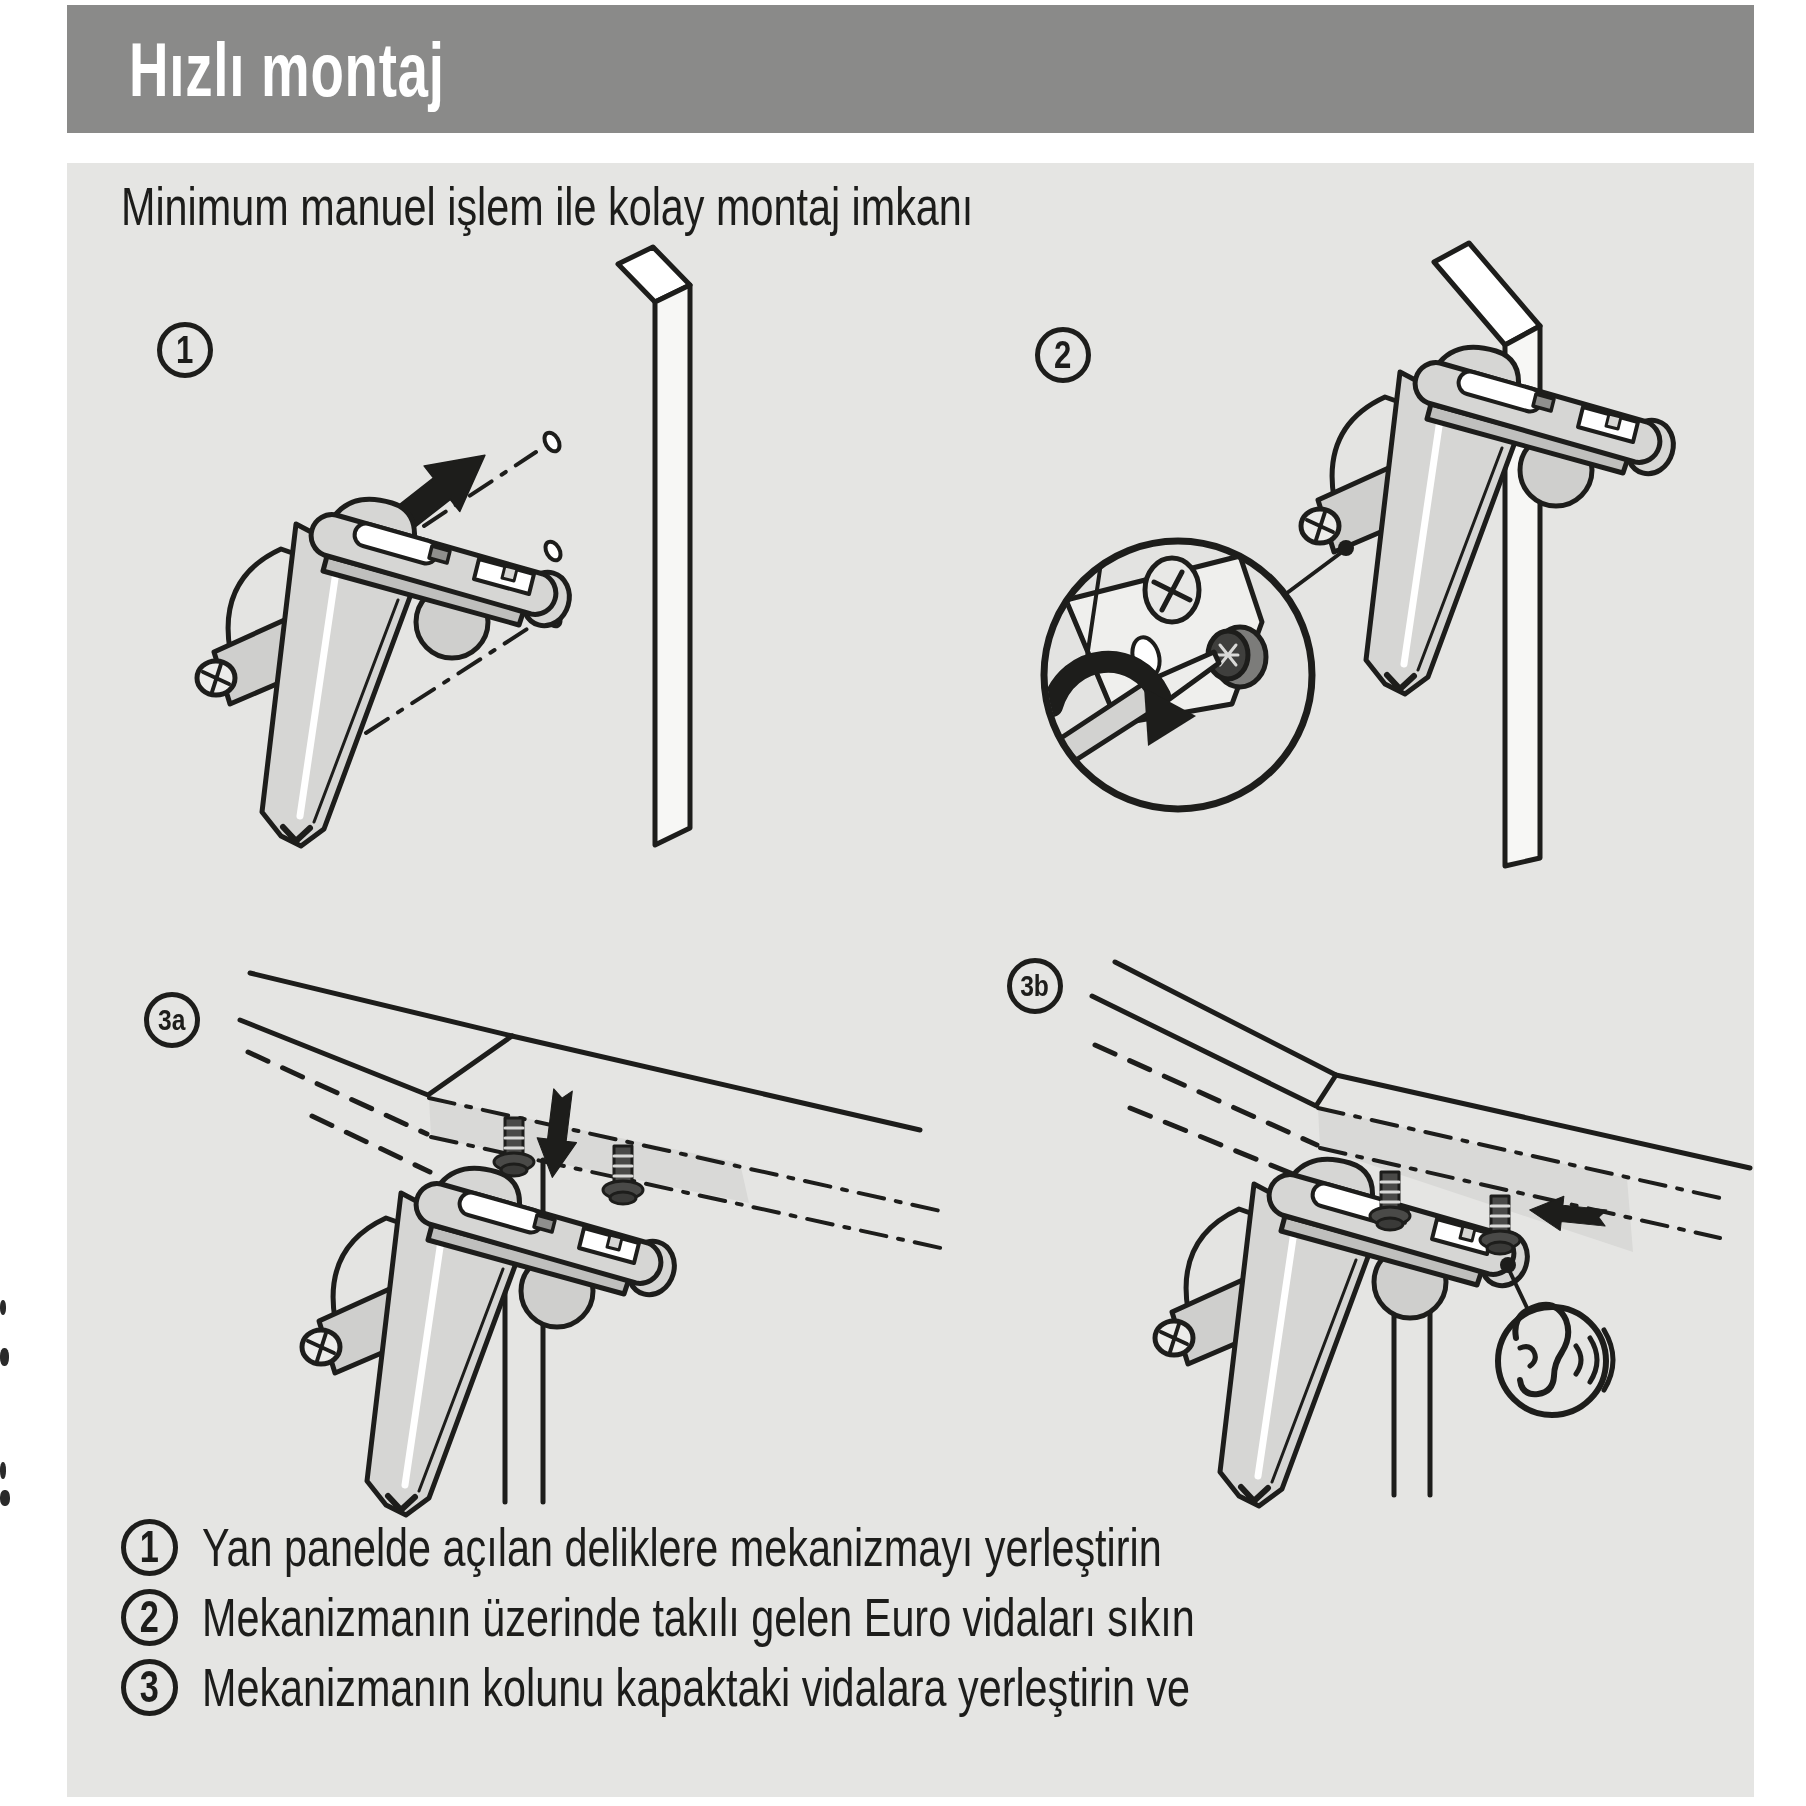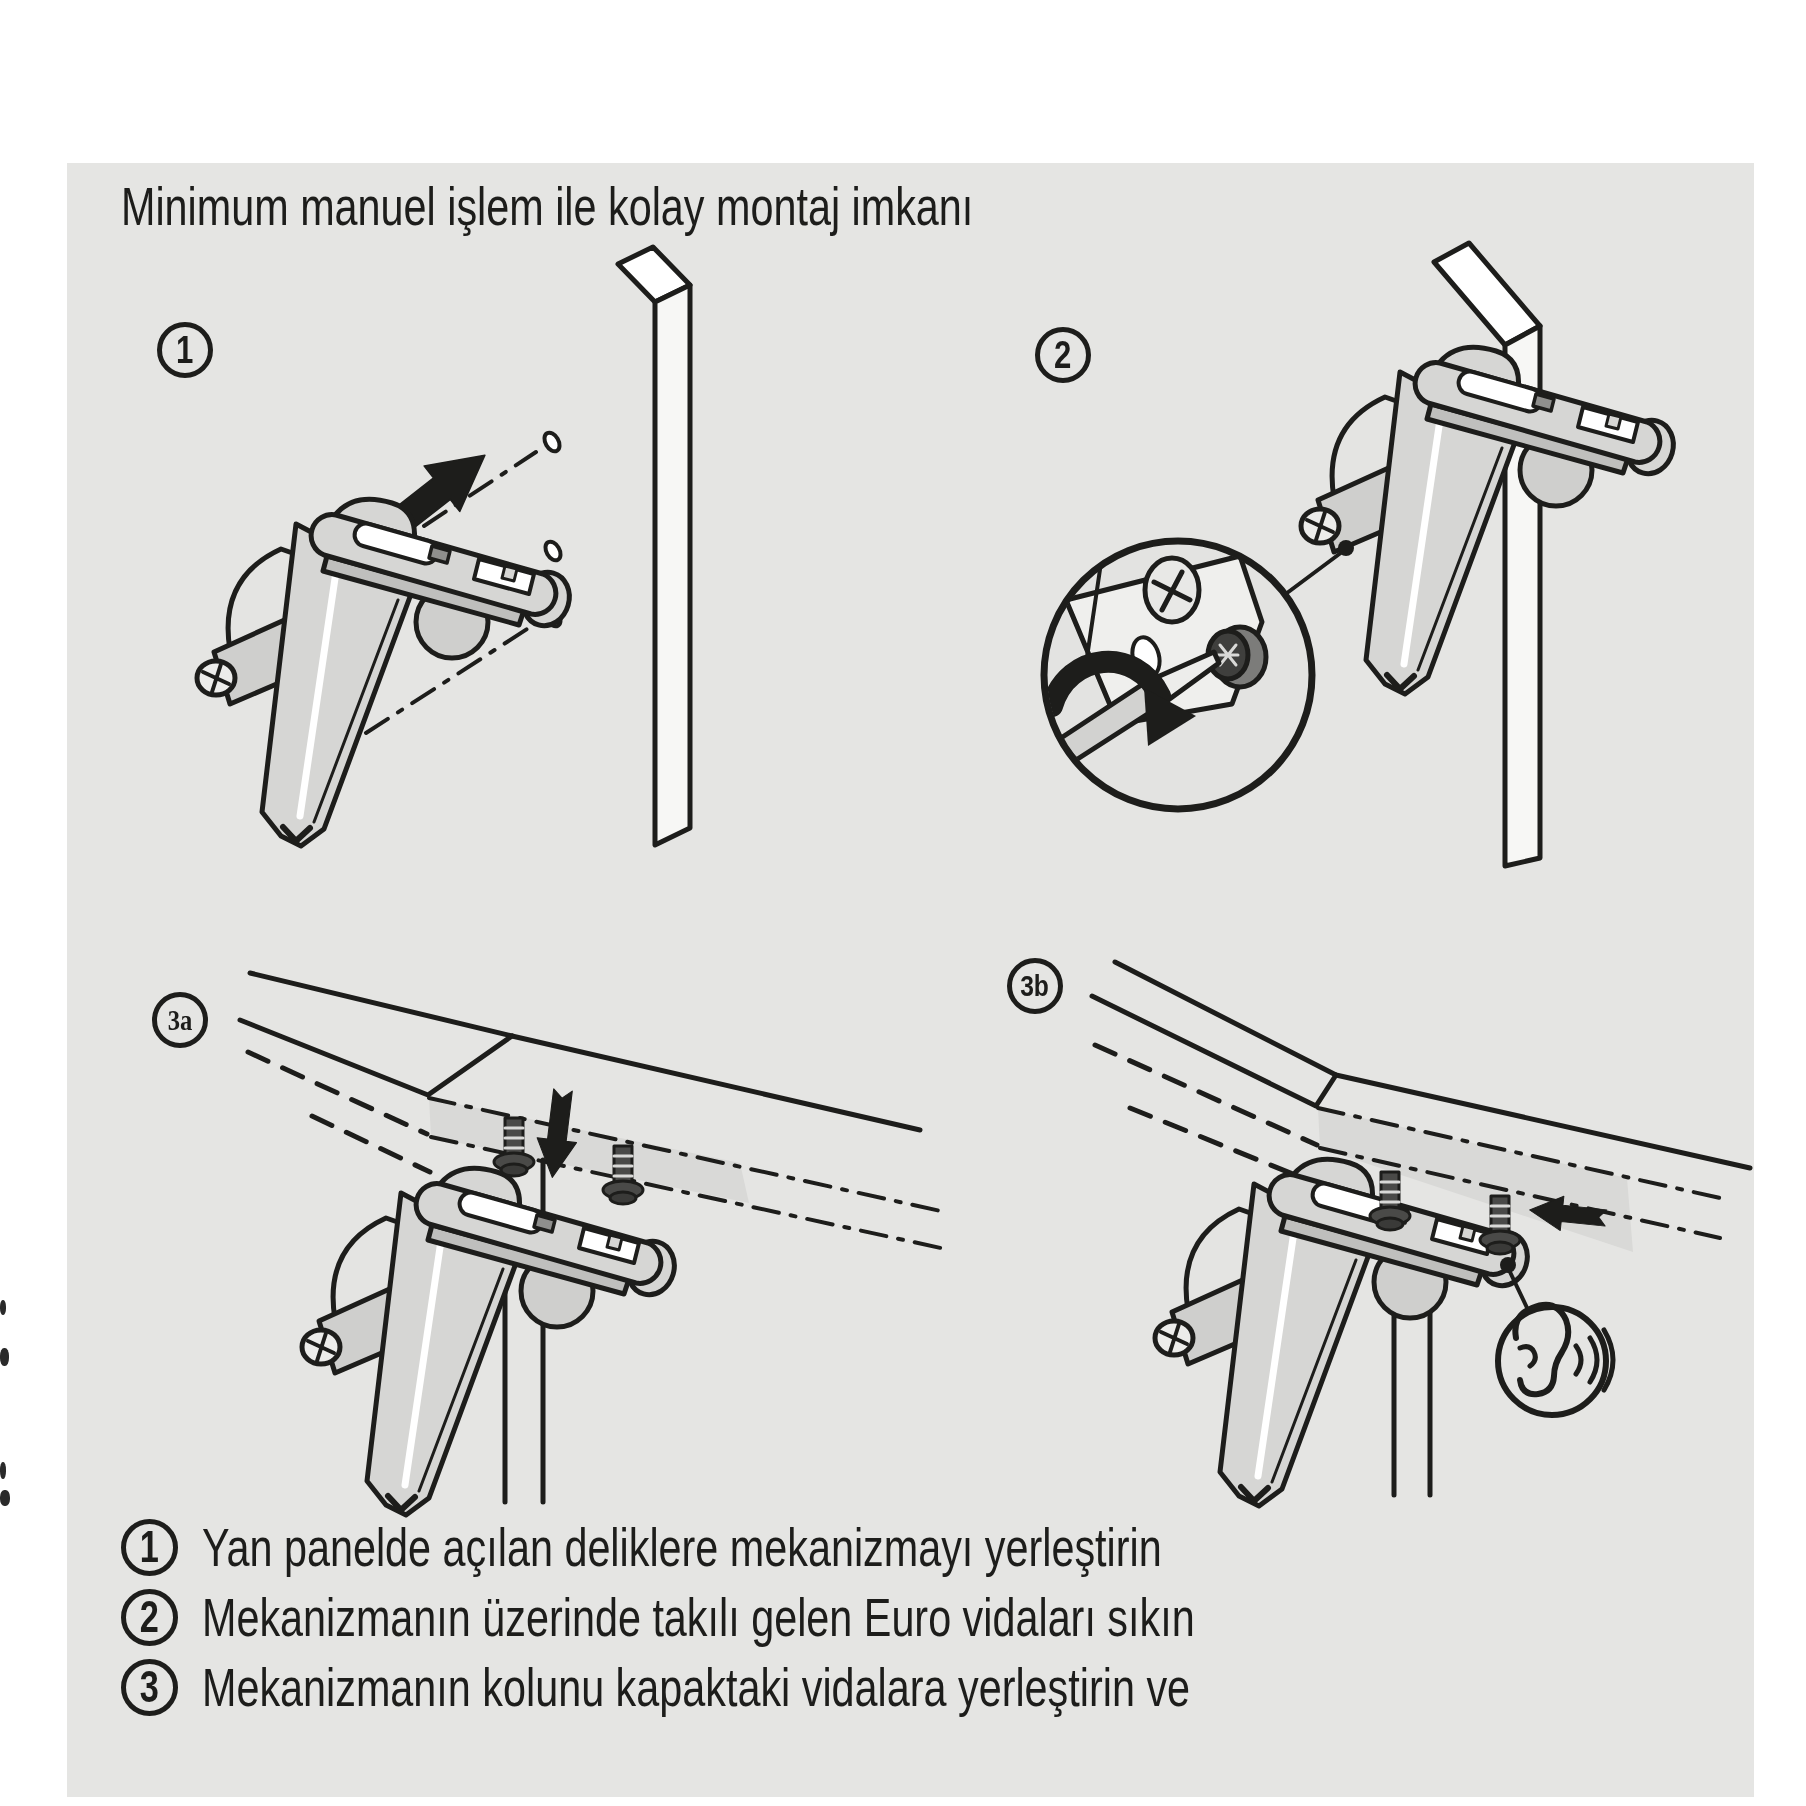--- a/index.html
+++ b/index.html
@@ -29,20 +29,23 @@
   .em1{top:1300px;width:6px;height:15px;}
   .em2{top:1348px;width:9px;height:18px;}
   .em3{top:1462px;width:6px;height:17px;}
   .em4{top:1490px;width:10px;height:16px;}
 </style>
 </head>
 <body>
 
 <div class="page">
 
+  <div class="header">
+    <div class="title">Hızlı montaj</div>
+  </div>
 
   <div class="panel"></div>
 
   <div class="intro">Minimum manuel işlem ile kolay montaj imkanı</div>
 
   <svg class="art" viewBox="0 0 1806 1806">
     <defs>
       <polygon id="arrow" points="0,-17 92,-17 92,-36 160,0 92,36 92,17 0,17 15,0" fill="#1d1d1b" stroke="#1d1d1b" stroke-width="2"></polygon>
       <g id="screw" stroke="#1d1d1b">
         <rect x="-9" y="-46" width="18" height="40" fill="#4a4a48" stroke-width="3"></rect>
@@ -164,21 +167,21 @@
       </g>
     </g>
   </svg>
 
   <div class="fig-label" style="left:157px;top:322px;">
     <span class="t">1</span>
     </div>
   <div class="fig-label" style="left:1035px;top:327px;">
     <span class="t">2</span>
     </div>
-  <div class="fig-label small" style="left:152px;top:992px;font-family:Liberation Serif, serif;">
+  <div class="fig-label small" style="left:144px;top:992px;">
     <span class="t">3a</span>
     </div>
   <div class="fig-label small" style="left:1007px;top:958px;">
     <span class="t">3b</span>
     </div>
 
   <div class="instructions">
     <div class="instr-line">
       <span class="instr-marker">
           <span class="d">1</span>

